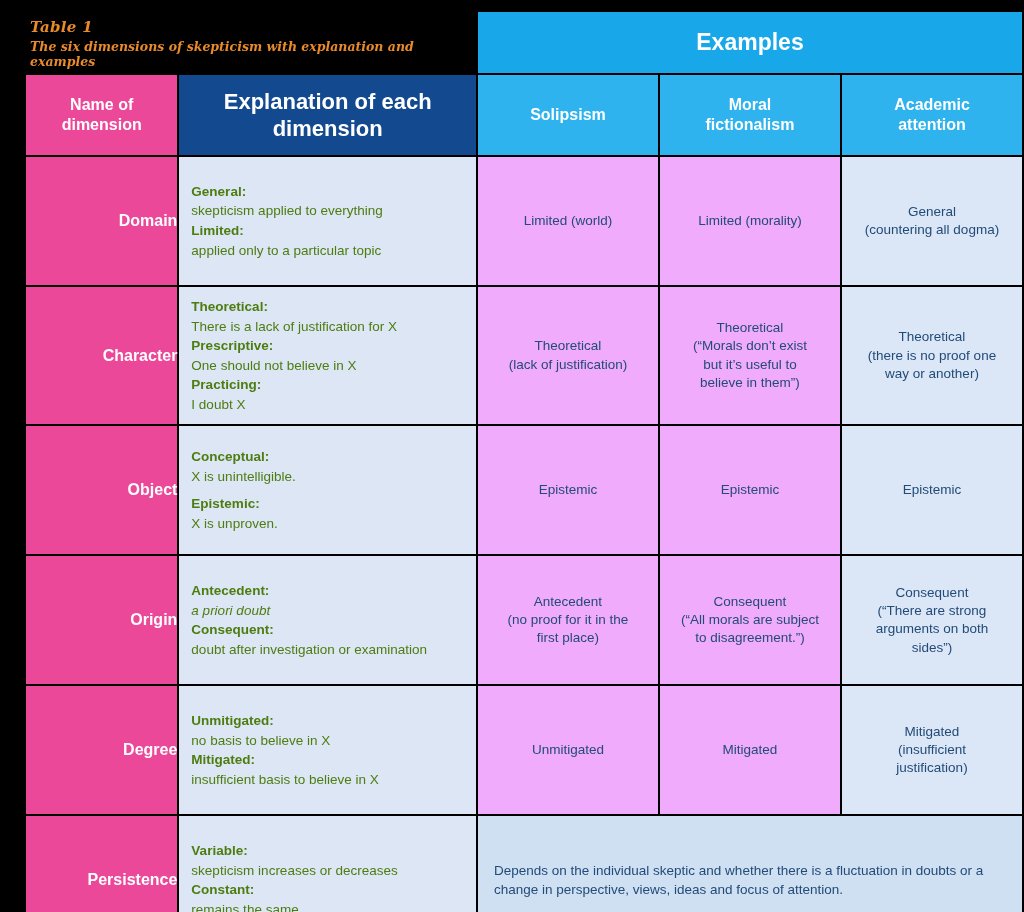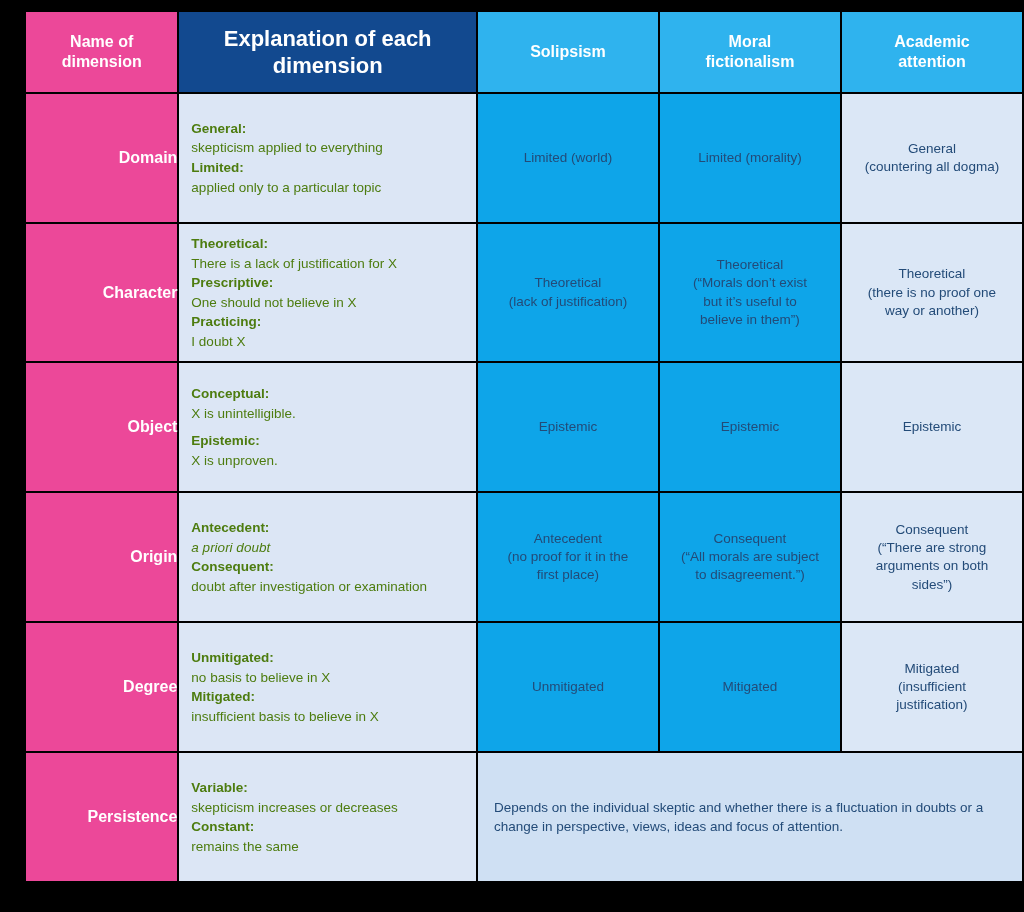--- a/index.html
+++ b/index.html
@@ -103,21 +103,21 @@
     background: #dce6f5;
     color: #4d7c0f;
     font-size: 13.5px;
     line-height: 1.45;
     padding: 10px 12px;
     vertical-align: middle;
   }
   .c-expl b { font-weight: bold; }
   .c-expl i { font-style: italic; }
   .c-ex {
-    background: #0ea5e9;
+    background: #f0abfc;
     color: #234b78;
     text-align: center;
     font-size: 13.5px;
     line-height: 1.35;
     padding: 8px 10px;
   }
   .c-ex.alt { background: #dbe7f6; }
   .c-span {
     background: #cfe0f3;
     color: #234b78;
@@ -135,20 +135,27 @@
   <table class="tbl">
     <colgroup>
       <col style="width:148px">
       <col style="width:290px">
       <col style="width:176px">
       <col style="width:176px">
       <col style="width:176px">
     </colgroup>
     <tbody>
 
+      <tr>
+        <td class="title-cell" colspan="2">
+          <div class="tbl-title">Table 1</div>
+          <div class="tbl-sub">The six dimensions of skepticism with explanation and examples</div>
+        </td>
+        <td class="examples-banner" colspan="3">Examples</td>
+      </tr>
 
       <tr>
         <th class="hdr-orange">
           <div>Name of</div>
           <div>dimension</div>
         </th>
         <th class="hdr-navy">
           <div>Explanation of each</div>
           <div>dimension</div>
         </th>

